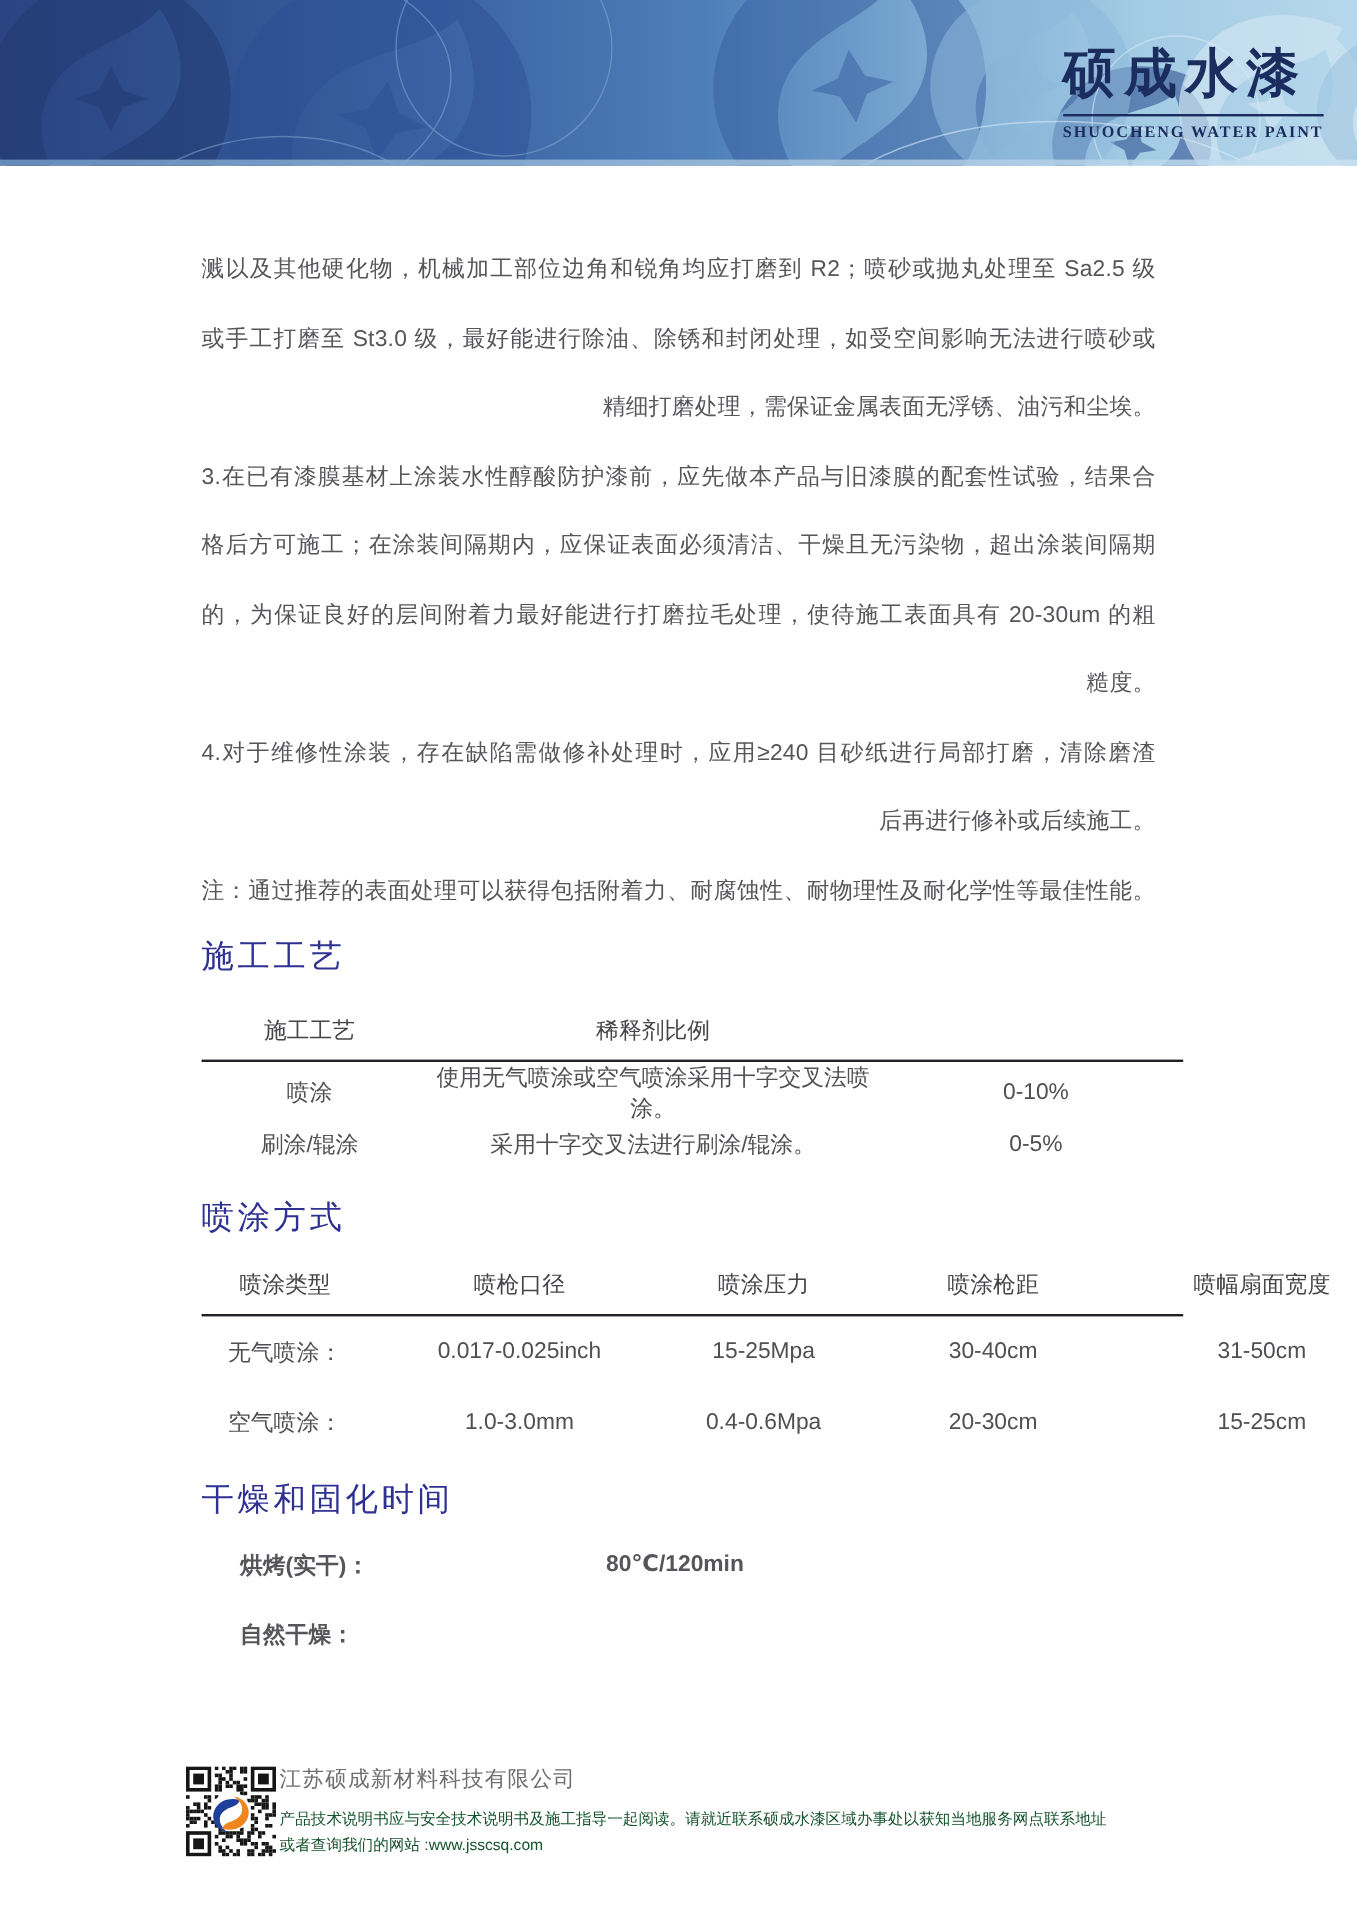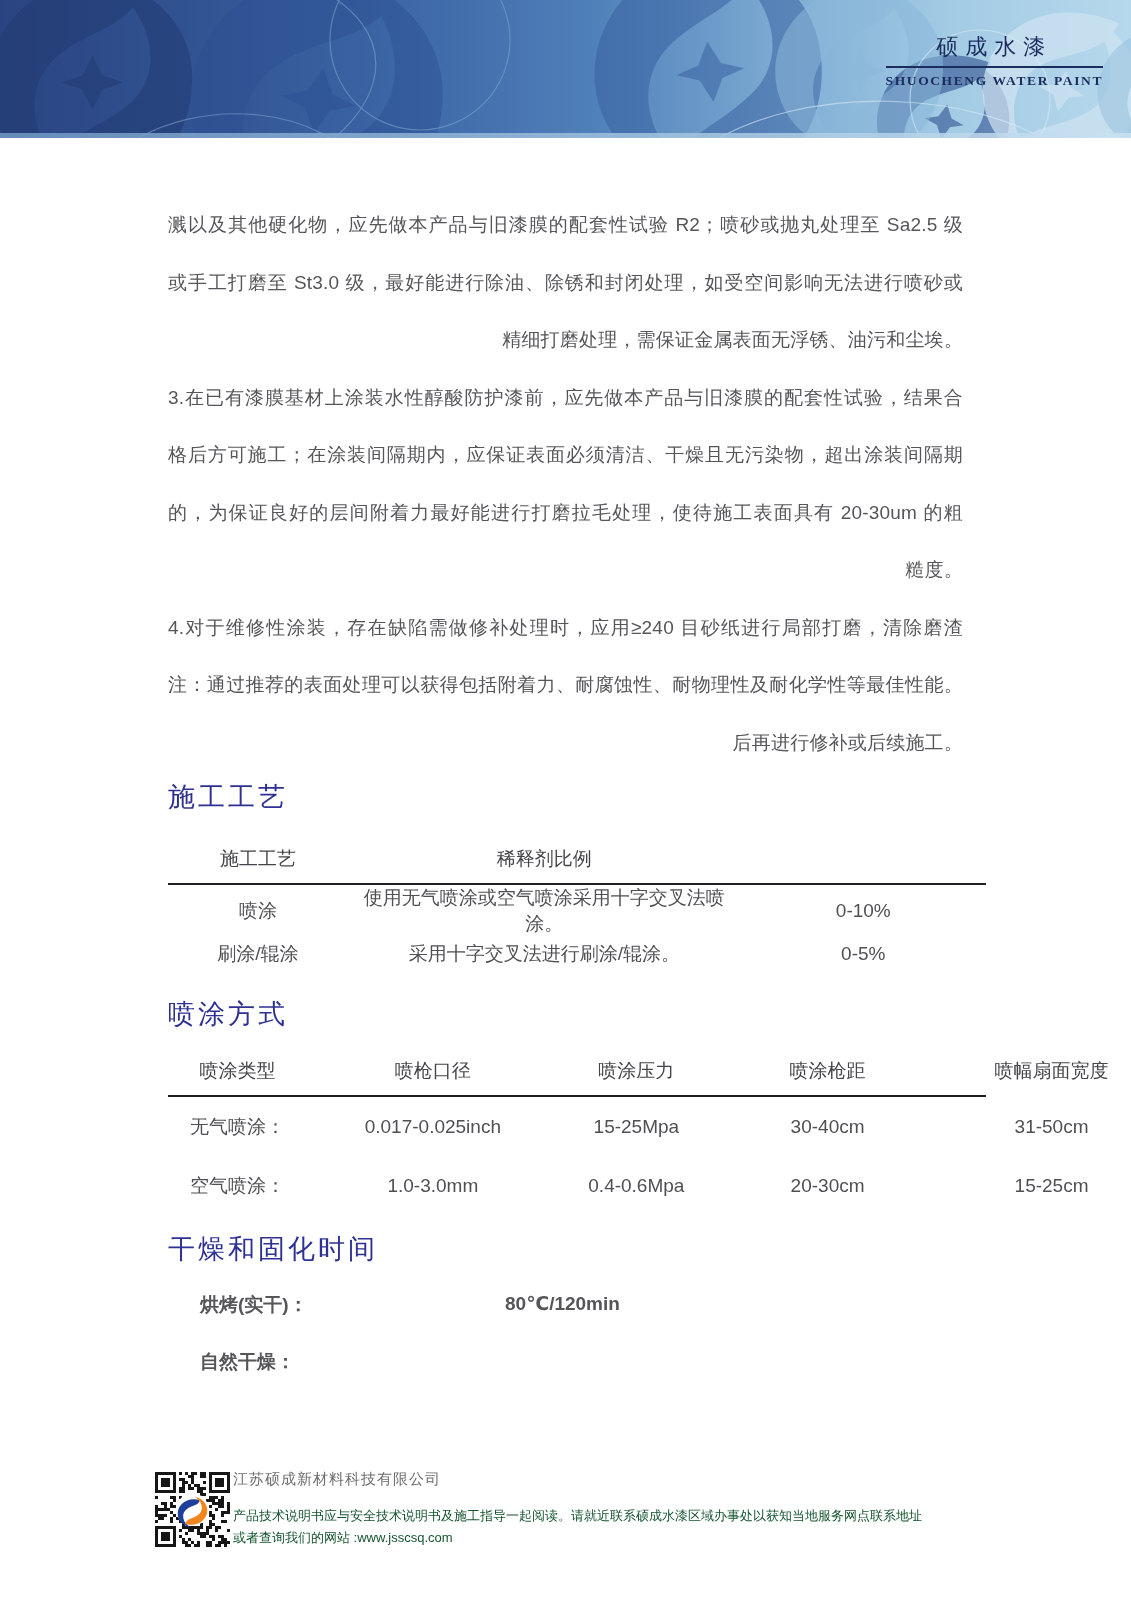--- a/index.html
+++ b/index.html
@@ -8,23 +8,23 @@
 
   
   .band{position:absolute;top:0;left:0;width:1131px;height:138px;overflow:hidden;
         background:linear-gradient(90deg,#2a4481 0%,#30508e 14%,#3a62a3 32%,#4f7fb9 52%,#7fadd4 70%,#a3cbe4 84%,#b6d8ec 100%);}
   .band::after{content:"";position:absolute;left:0;bottom:0;width:100%;height:5px;
         background:linear-gradient(90deg,#6f98c4,#c9e2f2);opacity:.85;}
   .band svg{position:absolute;top:0;left:0;width:1131px;height:138px;}
 
   .logo{position:absolute;top:32px;right:28px;display:flex;align-items:center;gap:14px;}
   .logo-mark{width:72px;height:72px;}
-  .logo-cn{font-family:"Liberation Serif","DejaVu Serif",serif;font-weight:normal;font-size:22px;
+  .logo-cn{font-family:"Liberation Serif","DejaVu Serif",serif;font-weight:bold;font-size:44px;
            color:#1b2c5e;letter-spacing:7px;white-space:nowrap;padding-bottom:4px;
-           border-bottom:2px solid #1b2c5e;text-align:center;}
+           border-bottom:2px solid #1b2c5e;}
   .logo-en{font-family:"Liberation Serif","DejaVu Serif",serif;font-weight:bold;font-size:13.5px;
            color:#1b2c5e;letter-spacing:1.6px;margin-top:5px;white-space:nowrap;}
 
   
   .content{position:absolute;left:168px;top:0;width:795px;}
   .para{position:absolute;top:196px;left:0;width:795px;}
   .bl{height:57.5px;line-height:57.5px;font-size:19px;color:#56565a;white-space:nowrap;letter-spacing:.2px;text-align:right;}
   .bl.j{text-align:justify;text-align-last:justify;white-space:normal;height:57.5px;overflow:hidden;}
 
   .sec-title{position:absolute;left:0;font-size:27px;color:#2e3191;font-weight:500;letter-spacing:3px;margin:0;}
@@ -41,21 +41,21 @@
   .t2 .trow{height:59px;}
   .t2 .trow:first-of-type{margin-top:14px;}
 
   
   .dry-row{position:absolute;left:0;width:795px;height:26px;font-size:19px;color:#56565a;font-weight:bold;}
   .dry-label{position:absolute;left:32px;}
   .dry-value{position:absolute;left:337px;}
 
   
   .qr{position:absolute;left:155px;top:1472px;width:75px;height:75px;}
-  .foot-company{position:absolute;left:233px;top:1470px;font-size:15px;color:#6e6e70;letter-spacing:1px;}
+  .foot-company{position:absolute;left:233px;top:1470px;font-size:18px;color:#6e6e70;letter-spacing:1px;}
   .foot-note{position:absolute;left:233px;top:1505px;width:700px;font-size:13px;line-height:22px;color:#14532d;}
 </style>
 </head>
 <body>
 
 <div class="page">
 
   <header class="band">
     <svg viewBox="0 0 1131 138" aria-hidden="true">
       <defs>
@@ -106,30 +106,30 @@
       </svg>
       <div class="logo-text">
         <div class="logo-cn">硕成水漆</div>
         <div class="logo-en">SHUOCHENG WATER PAINT</div>
       </div>
     </div>
   </header>
 
   <main class="content">
     <div class="para">
-      <div class="bl j">溅以及其他硬化物，应先做本产品与旧漆膜的配套性试验 R2；喷砂或抛丸处理至 Sa2.5 级</div>
+      <div class="bl j">溅以及其他硬化物，机械加工部位边角和锐角均应打磨到 R2；喷砂或抛丸处理至 Sa2.5 级</div>
       <div class="bl j">或手工打磨至 St3.0 级，最好能进行除油、除锈和封闭处理，如受空间影响无法进行喷砂或</div>
       <div class="bl">精细打磨处理，需保证金属表面无浮锈、油污和尘埃。</div>
       <div class="bl j">3.在已有漆膜基材上涂装水性醇酸防护漆前，应先做本产品与旧漆膜的配套性试验，结果合</div>
       <div class="bl j">格后方可施工；在涂装间隔期内，应保证表面必须清洁、干燥且无污染物，超出涂装间隔期</div>
       <div class="bl j">的，为保证良好的层间附着力最好能进行打磨拉毛处理，使待施工表面具有 20-30um 的粗</div>
       <div class="bl">糙度。</div>
       <div class="bl j">4.对于维修性涂装，存在缺陷需做修补处理时，应用≥240 目砂纸进行局部打磨，清除磨渣</div>
+      <div class="bl">后再进行修补或后续施工。</div>
       <div class="bl j">注：通过推荐的表面处理可以获得包括附着力、耐腐蚀性、耐物理性及耐化学性等最佳性能。</div>
-      <div class="bl">后再进行修补或后续施工。</div>
     </div>
 
     <h2 class="sec-title" style="top:779px">施工工艺</h2>
 
     <div class="tbl t1" style="top:846px">
       <div class="thead">
         <span>施工工艺</span>
         <span>稀释剂比例</span>
       </div>
       <div class="trow">

